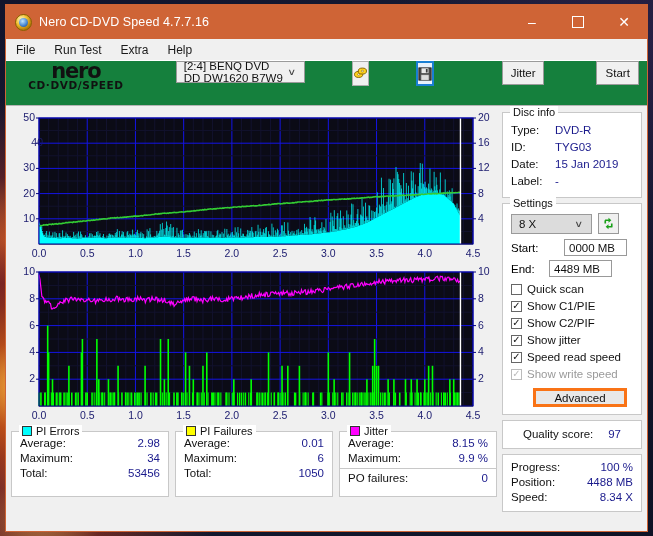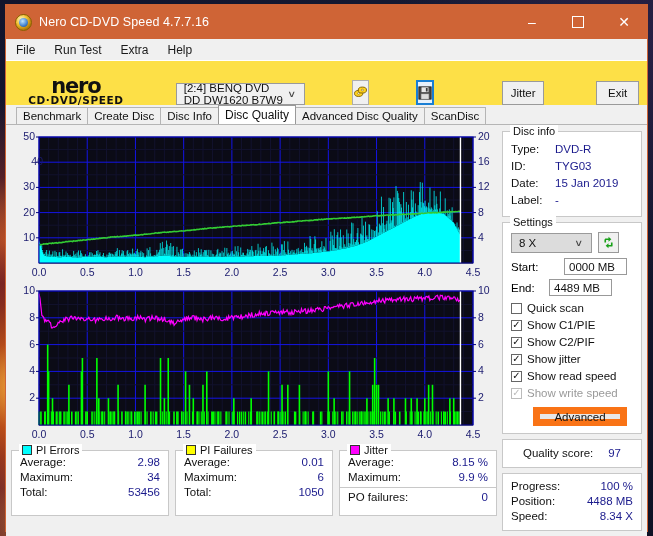--- a/index.html
+++ b/index.html
@@ -51,21 +51,21 @@
   .wc-max span{display:block;width:10px;height:10px;border:1.4px solid #fff;}
   .wc-close{font-size:16px;}
   
   #menubar{
     height:21px;background:#f0f0f0;display:flex;align-items:center;
     padding-left:10px;flex:0 0 auto;border-bottom:1px solid #fff;
   }
   #menubar span{font-size:12px;color:#1a1a1a;margin-right:19px;}
   
   #toolbar{
-    height:44px;background:#fde047;display:flex;align-items:flex-end;flex:0 0 auto;
+    height:44px;background:#15803d;display:flex;align-items:flex-start;flex:0 0 auto;
     padding:0 8px;
     gap:40px;
   }
   #logo{width:172px;margin-left:12px;margin-right:10px;line-height:1;}
   #logo .l1{
     font-family:"DejaVu Sans", sans-serif;font-weight:bold;font-size:21px;
     letter-spacing:-1.2px;color:#111;text-align:center;
   }
   #logo .l2{
     font-family:"DejaVu Sans", sans-serif;font-weight:bold;font-size:10.5px;
@@ -139,21 +139,21 @@
     display:flex;align-items:center;justify-content:center;flex:0 0 auto;box-sizing:border-box;
     font-size:10px;color:#111;line-height:1;
   }
   .chk.disabled{color:#9a9a9a;}
   .chk.disabled .box{border-color:#bbb;color:#bbb;}
   .field{
     border:1px solid #999;background:#fff;height:17px;font-size:11.5px;color:#111;
     display:flex;align-items:center;padding-left:4px;box-sizing:border-box;width:63px;
   }
   .advbtn{
-    height:19px;border:7px solid #f97316;background:#e8e8e8;font-size:11.5px;color:#111;
+    height:19px;border:3px solid #f97316;background:#e8e8e8;font-size:11.5px;color:#111;
     display:flex;align-items:center;justify-content:center;margin:6px 6px 0 22px;box-sizing:border-box;
   }
   #quality{padding:6px 20px;}
   #progress{padding:5px 8px 6px 8px;}
   
   #bottom{display:flex;gap:6px;margin-top:5px;height:66px;}
   .statbox{flex:1 1 0;padding:4px 8px 5px 8px;}
 </style>
 </head>
 <body>
@@ -200,31 +200,23 @@
     </div>
     <div class="tbtn" id="savebtn">
       <svg width="14" height="14" viewBox="0 0 16 16">
         <rect x="1" y="1" width="14" height="14" fill="#4a4a4a" stroke="#1a1a1a" stroke-width="1"></rect>
         <rect x="4" y="1.5" width="8" height="5.5" fill="#e8e8e8"></rect>
         <rect x="9" y="2.3" width="2" height="4" fill="#3a3a3a"></rect>
         <rect x="3.5" y="9" width="9" height="6" fill="#dcdcdc" stroke="#777" stroke-width=".5"></rect>
       </svg>
     </div>
     <div class="bigbtn" id="startbtn">Jitter</div>
-    <div class="bigbtn" id="exitbtn">Exit</div>
+    <div class="bigbtn" id="exitbtn">Start</div>
   </div>
 
-  <div id="tabs">
-    <div class="tab">Benchmark</div>
-    <div class="tab">Create Disc</div>
-    <div class="tab">Disc Info</div>
-    <div class="tab active">Disc Quality</div>
-    <div class="tab">Advanced Disc Quality</div>
-    <div class="tab">ScanDisc</div>
-  </div>
 
   <div id="content">
 
     <div id="leftcol">
       <div class="chartwrap" id="chart1wrap" style="height:152px;">
           <svg width="486" height="152" style="position: absolute; left: 0px; top: 0px;">
             <rect x="28" y="6" width="434" height="126" fill="#0b0b16"></rect>
             <line x1="28" x2="28" y1="6" y2="132" stroke="#1414e6" stroke-width="1"></line>
             <line x1="37.644444444444446" x2="37.644444444444446" y1="6" y2="132" stroke="#12122e" stroke-width="1"></line>
             <line x1="47.28888888888889" x2="47.28888888888889" y1="6" y2="132" stroke="#12122e" stroke-width="1"></line>
@@ -1377,21 +1369,21 @@
         <div class="chk">
             <span class="box">✓</span>
             <span>Show C2/PIF</span>
           </div>
         <div class="chk">
             <span class="box">✓</span>
             <span>Show jitter</span>
           </div>
         <div class="chk">
             <span class="box">✓</span>
-            <span>Show read speed</span>
+            <span>Speed read speed</span>
           </div>
         <div class="chk disabled">
             <span class="box">✓</span>
             <span>Show write speed</span>
           </div>
 
         <div class="advbtn">Advanced</div>
       </div>
 
       <div class="group" id="quality">

